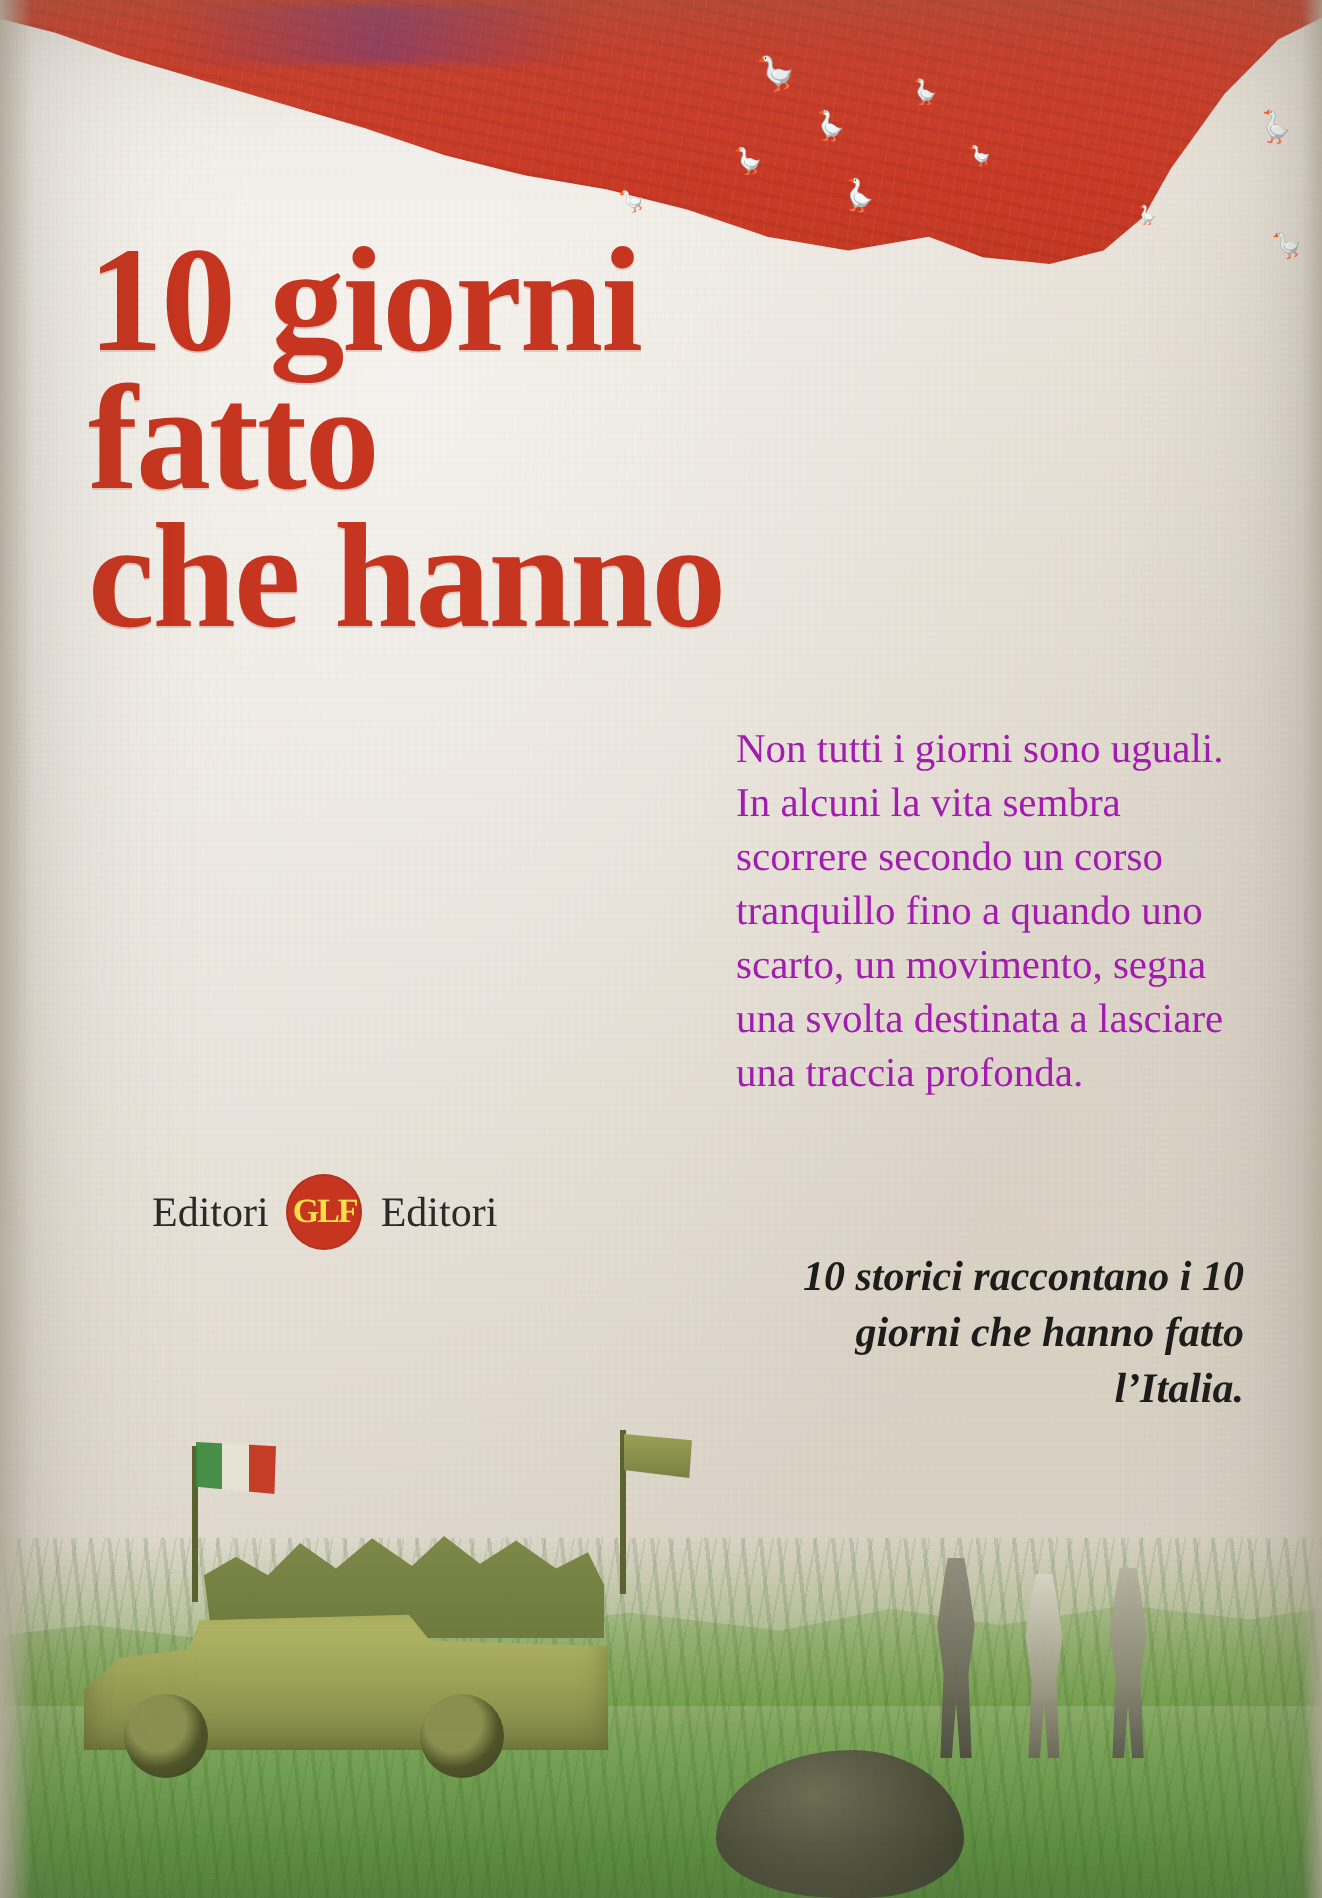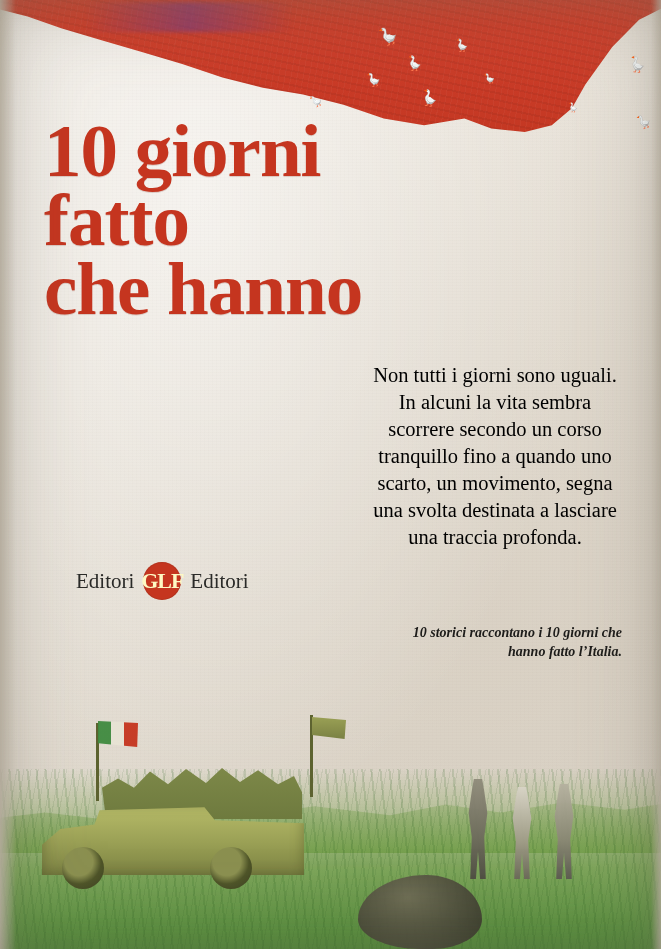--- a/index.html
+++ b/index.html
@@ -113,60 +113,60 @@
     font-size: 75px;
     line-height: 0.92;
     letter-spacing: -1px;
     text-shadow: 0 1px 0 rgba(120,40,25,0.18);
   }
 
   
   .publisher {
     position: absolute;
     left: 76px;
-    top: 562px;
+    top: 587px;
     display: flex;
     align-items: center;
     gap: 9px;
     color: #2a2a28;
     font-size: 21px;
   }
   .logo-dot {
     width: 38px; height: 38px;
     border-radius: 50%;
     background: #c5351f;
-    color: #fef9c3;
+    color: #fde047;
     display: flex;
     align-items: center;
     justify-content: center;
     font-weight: 700;
-    font-size: 22px;
+    font-size: 17px;
     letter-spacing: -1px;
     font-family: "Liberation Serif", serif;
     box-shadow: 0 0 0 1px rgba(150,50,30,0.35) inset;
   }
 
   
   .blurb {
     position: absolute;
     left: 368px;
     top: 362px;
     width: 254px;
-    text-align: center;
+    text-align: left;
     font-size: 20.5px;
     line-height: 1.32;
-    color: #000000;
+    color: #a21caf;
   }
   .blurb-bold {
     position: absolute;
     left: 398px;
     top: 624px;
     width: 224px;
     text-align: right;
-    font-size: 14px;
+    font-size: 21px;
     line-height: 1.34;
     font-weight: 700;
     font-style: italic;
     color: #1d1c1a;
   }
 
   
   .ground {
     position: absolute;
     left: 0; right: 0; bottom: 0;

